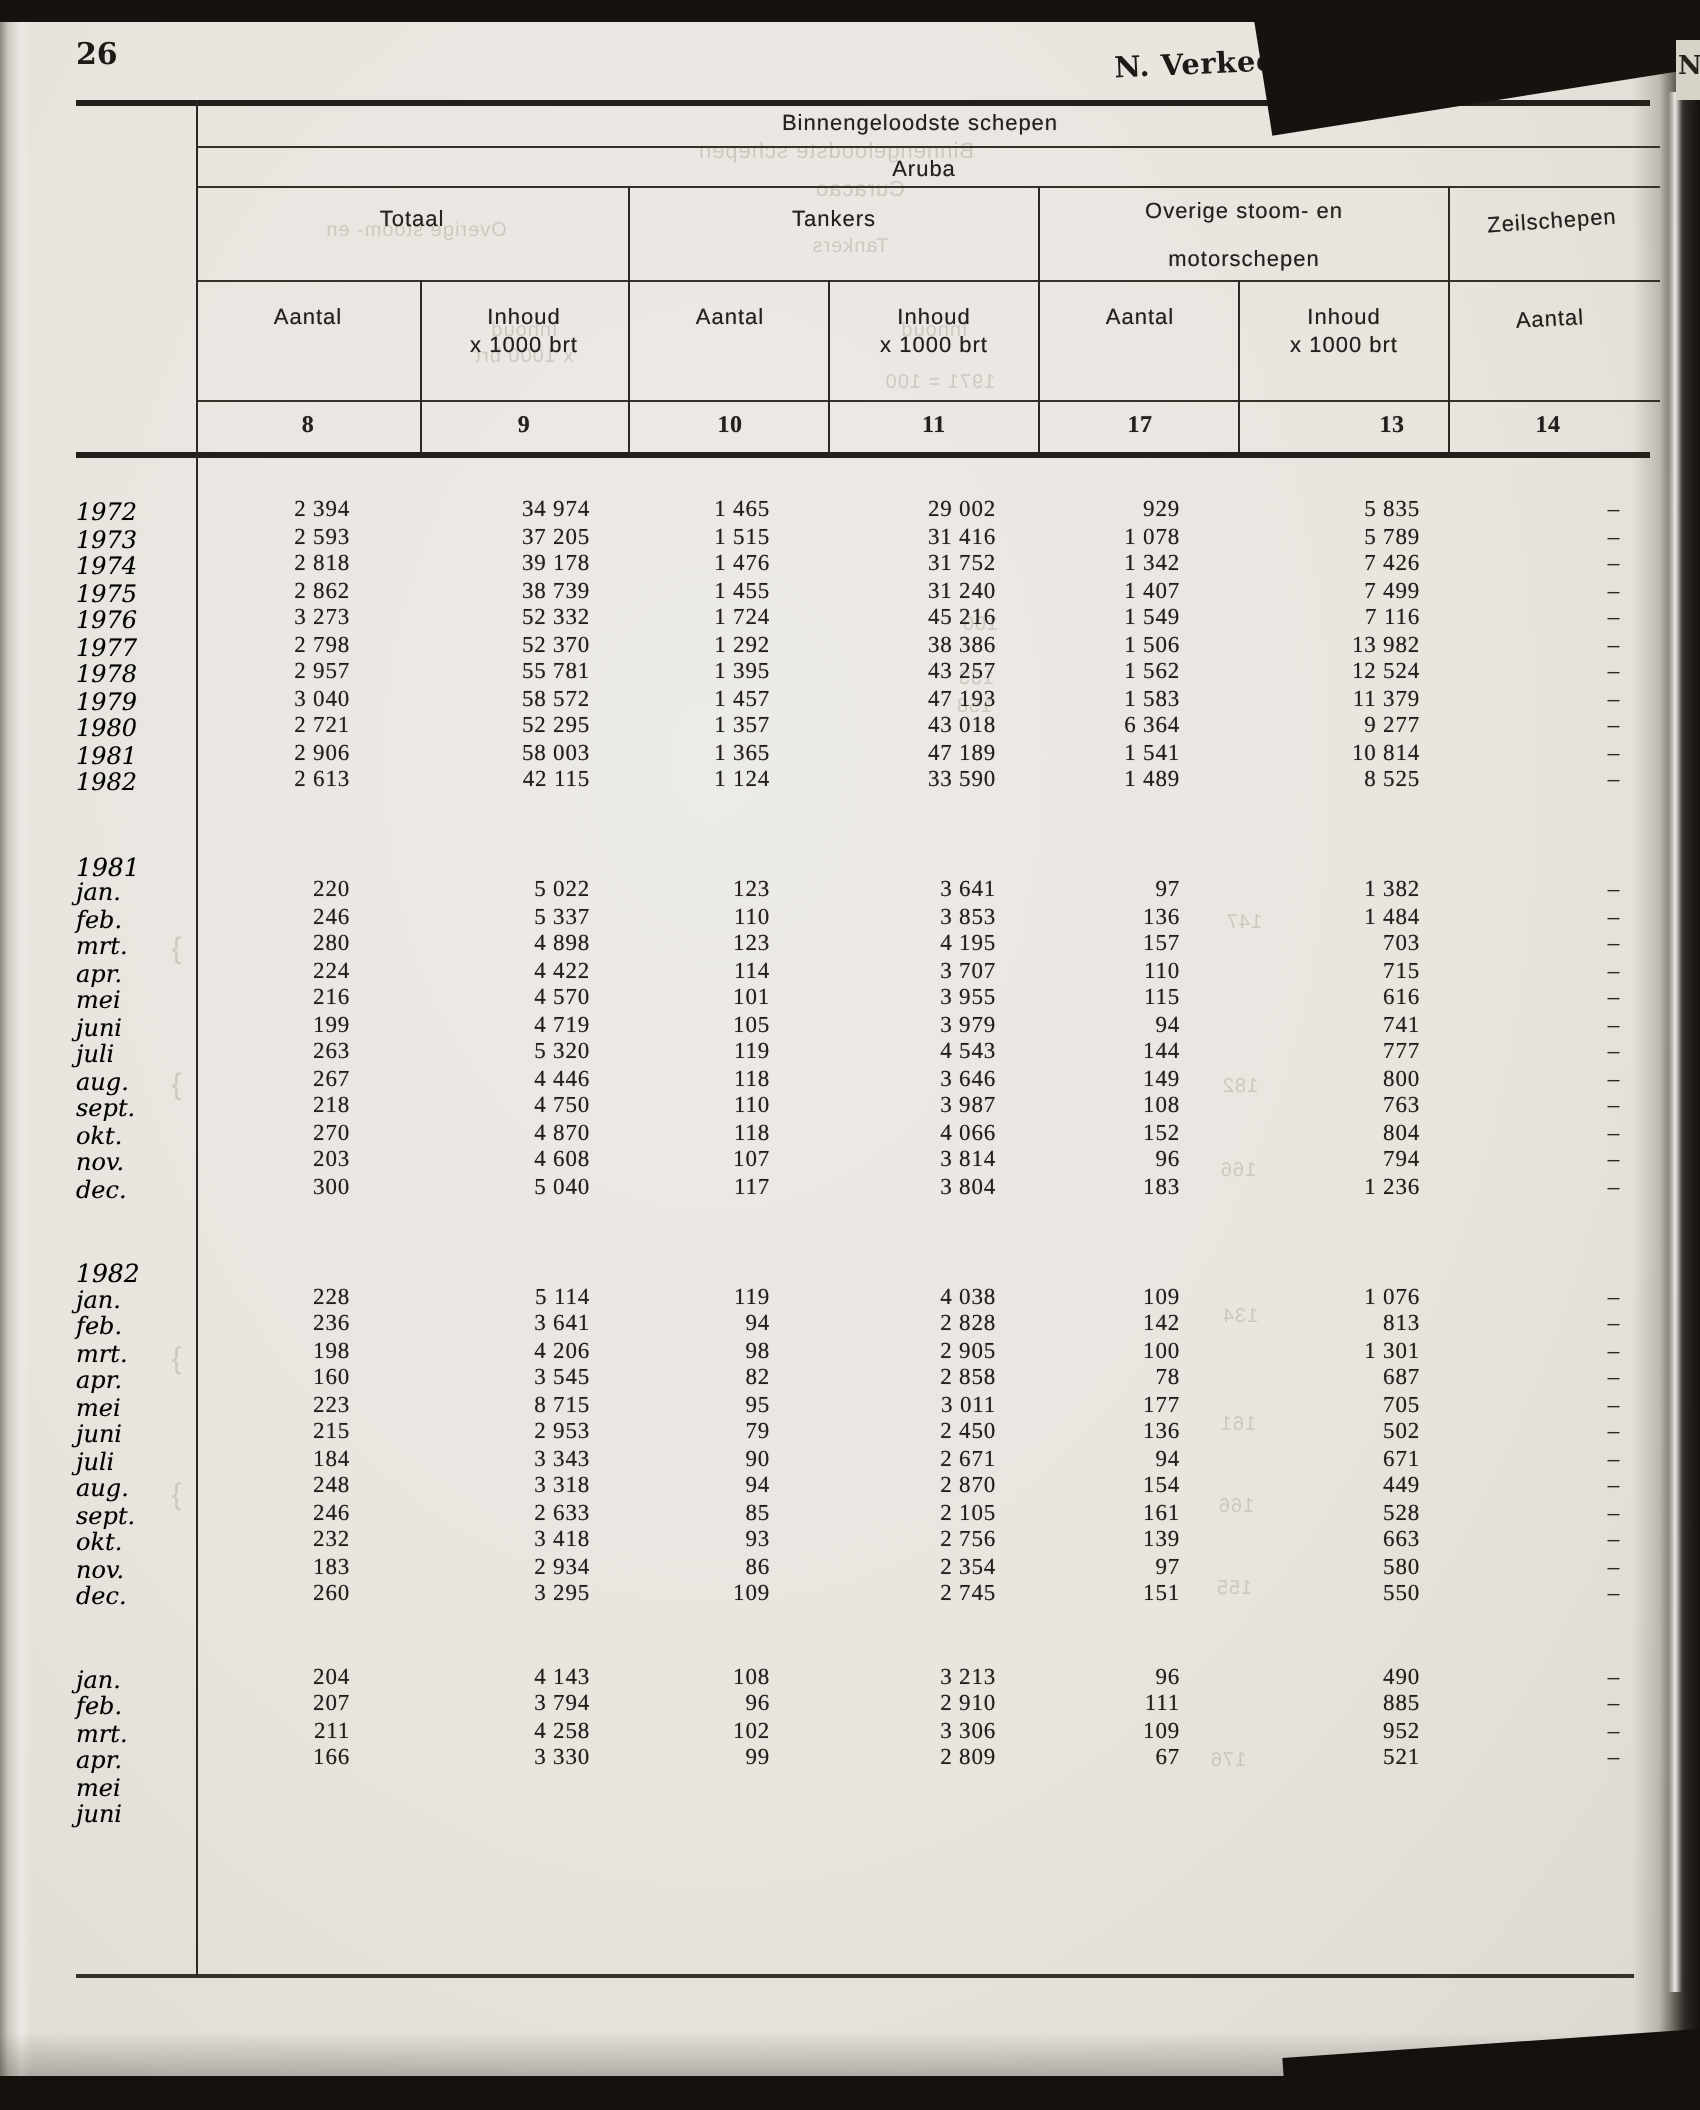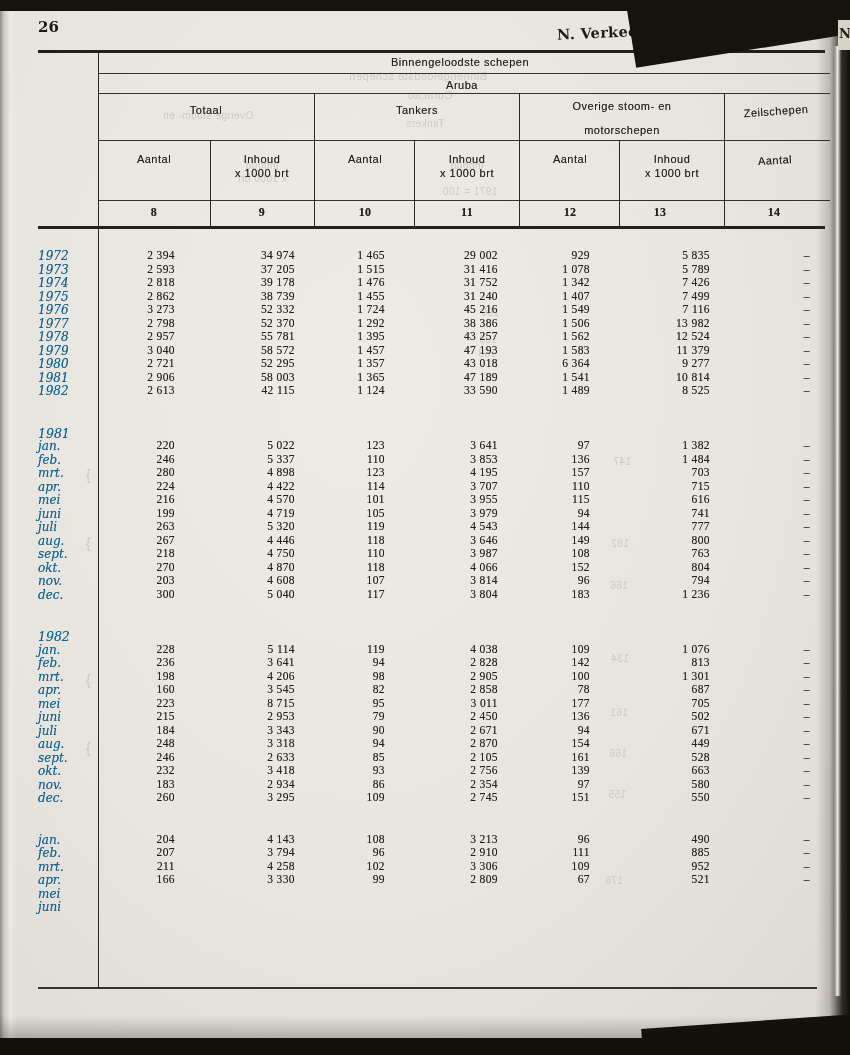--- a/index.html
+++ b/index.html
@@ -12,21 +12,21 @@
   
   .hc{position:absolute;transform:translateX(-50%);white-space:nowrap;font-family:"Liberation Sans",sans-serif;font-size:11px;letter-spacing:.5px;color:#24211c;text-shadow:0 0 .4px rgba(20,18,14,.5);}
   .hc.num{font-family:"Liberation Serif",serif;font-size:12px;font-weight:700;letter-spacing:.3px;}
   .pagenum{position:absolute;left:38px;top:18px;font:700 15px "DejaVu Serif",serif;color:#1e1b16;}
   .runhead{position:absolute;right:30px;top:20px;font:700 14.5px "DejaVu Serif",serif;color:#1e1b16;transform:rotate(-2.5deg);letter-spacing:.3px;}
   
   .tbody-area{position:absolute;left:38px;top:249px;width:795px;}
   .section{margin-top:28px;}
   .section:first-child{margin-top:0;}
   .drow{position:relative;height:13.5px;line-height:13.5px;}
-  .rlabel{position:absolute;left:0;width:58px;font:italic 12px "DejaVu Serif",serif;color:#0369a1;text-shadow:0 0 .4px rgba(20,18,14,.45);}
+  .rlabel{position:absolute;left:0;width:58px;font:italic 12px "DejaVu Serif",serif;color:#000000;text-shadow:0 0 .4px rgba(20,18,14,.45);}
   .slabel{font-size:12.5px;}
   .cell{position:absolute;width:90px;text-align:right;font-family:"Liberation Serif",serif;font-size:11.5px;letter-spacing:.4px;color:#221f1a;text-shadow:0 0 .4px rgba(20,18,14,.5);}
   .c0{left:47px}.c1{left:167px}.c2{left:257px}.c3{left:370px}.c4{left:462px}.c5{left:582px}.c6{left:682px}
   
   .bleed-layer{position:absolute;inset:0;}
   .ghost{position:absolute;transform:translateX(-50%) scaleX(-1);white-space:nowrap;font-family:"Liberation Sans",sans-serif;color:#b5b1a6;opacity:.55;letter-spacing:.5px;}
   .ghost-note{position:absolute;left:452px;top:1007px;transform:translateX(-50%);white-space:nowrap;font-family:"Liberation Serif",serif;font-size:11.5px;color:#978f81;opacity:.55;letter-spacing:.3px;}
   
   .edge-top{position:absolute;left:0;top:0;width:100%;height:11px;background:#16130f;}
   .corner-tr{position:absolute;top:-36px;right:-38px;width:260px;height:84px;background:#16130f;transform:rotate(-9deg);}
@@ -105,22 +105,22 @@
   <div class="hc" style="left:467px;top:167px;">x 1000 brt</div>
   <div class="hc" style="left:570px;top:153px;">Aantal</div>
   <div class="hc" style="left:672px;top:153px;">Inhoud</div>
   <div class="hc" style="left:672px;top:167px;">x 1000 brt</div>
   <div class="hc" style="left:775px;top:154px;transform:translateX(-50%) rotate(-3deg);">Aantal</div>
 
   <div class="hc num" style="left:154px;top:205px;">8</div>
   <div class="hc num" style="left:262px;top:205px;">9</div>
   <div class="hc num" style="left:365px;top:205px;">10</div>
   <div class="hc num" style="left:467px;top:205px;">11</div>
-  <div class="hc num" style="left:570px;top:205px;">12</div>
-  <div class="hc num" style="left:660px;top:205px;">13</div>
+  <div class="hc num" style="left:570px;top:205px;">17</div>
+  <div class="hc num" style="left:696px;top:205px;">13</div>
   <div class="hc num" style="left:774px;top:205px;">14</div>
 
   <div class="tbody-area">
       <div class="section">
         <div class="drow">
           <span class="rlabel">1972</span>
           <span class="cell c0">2 394</span>
           <span class="cell c1">34 974</span>
           <span class="cell c2">1 465</span>
           <span class="cell c3">29 002</span>

